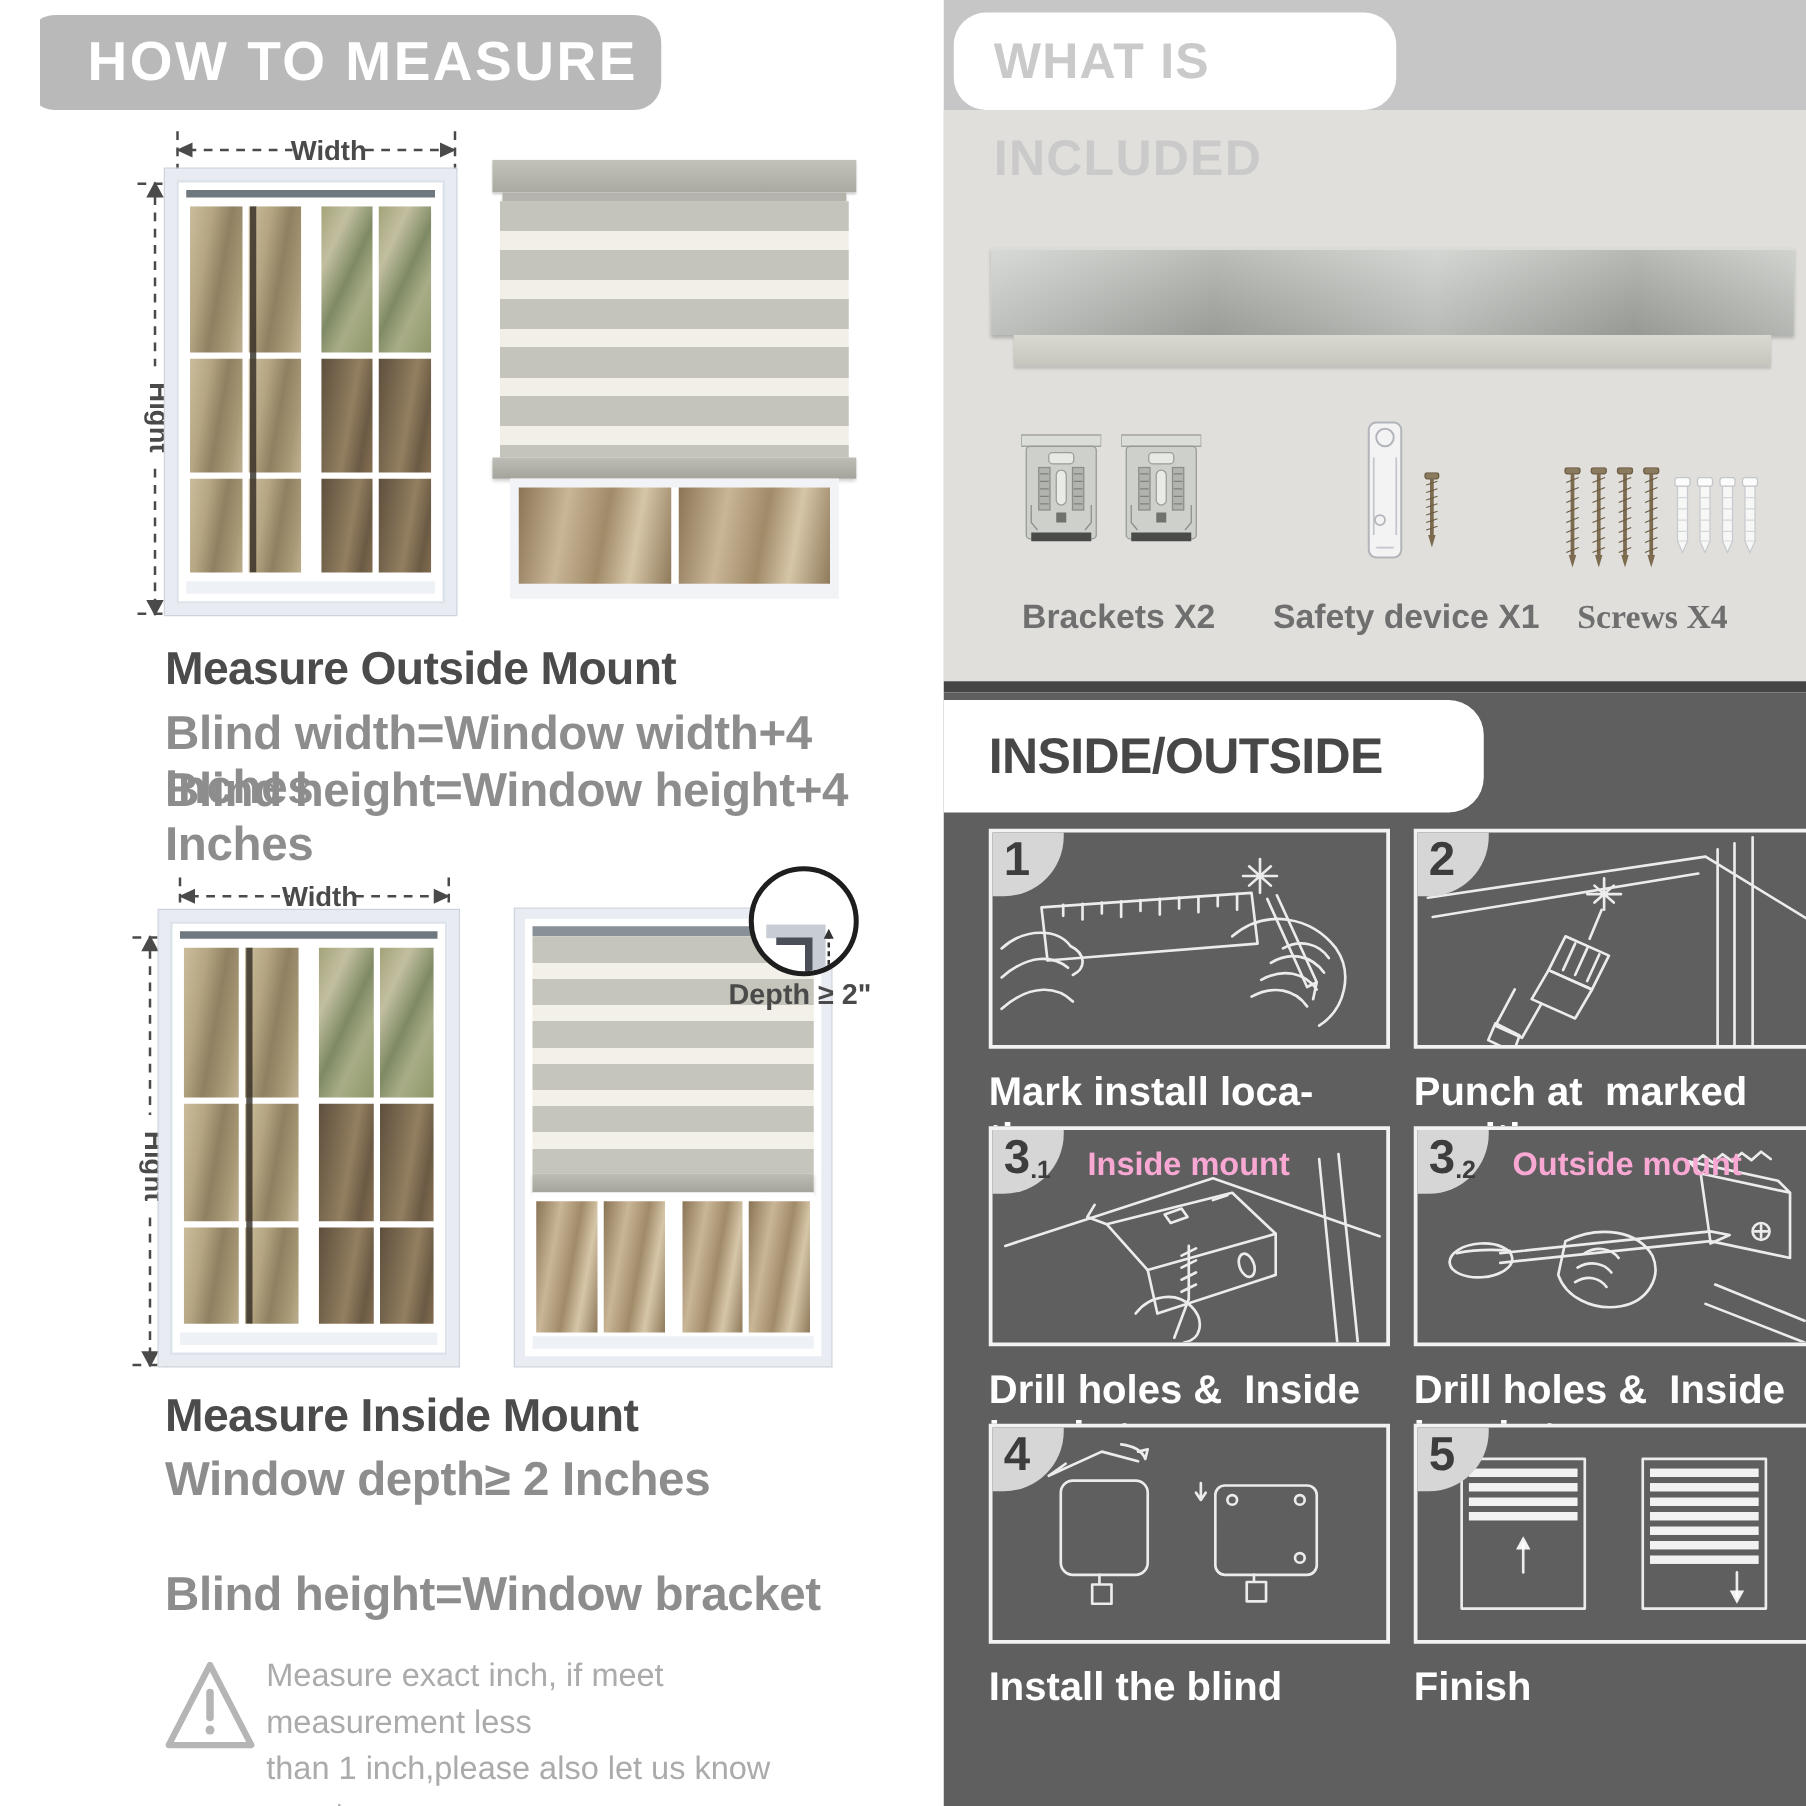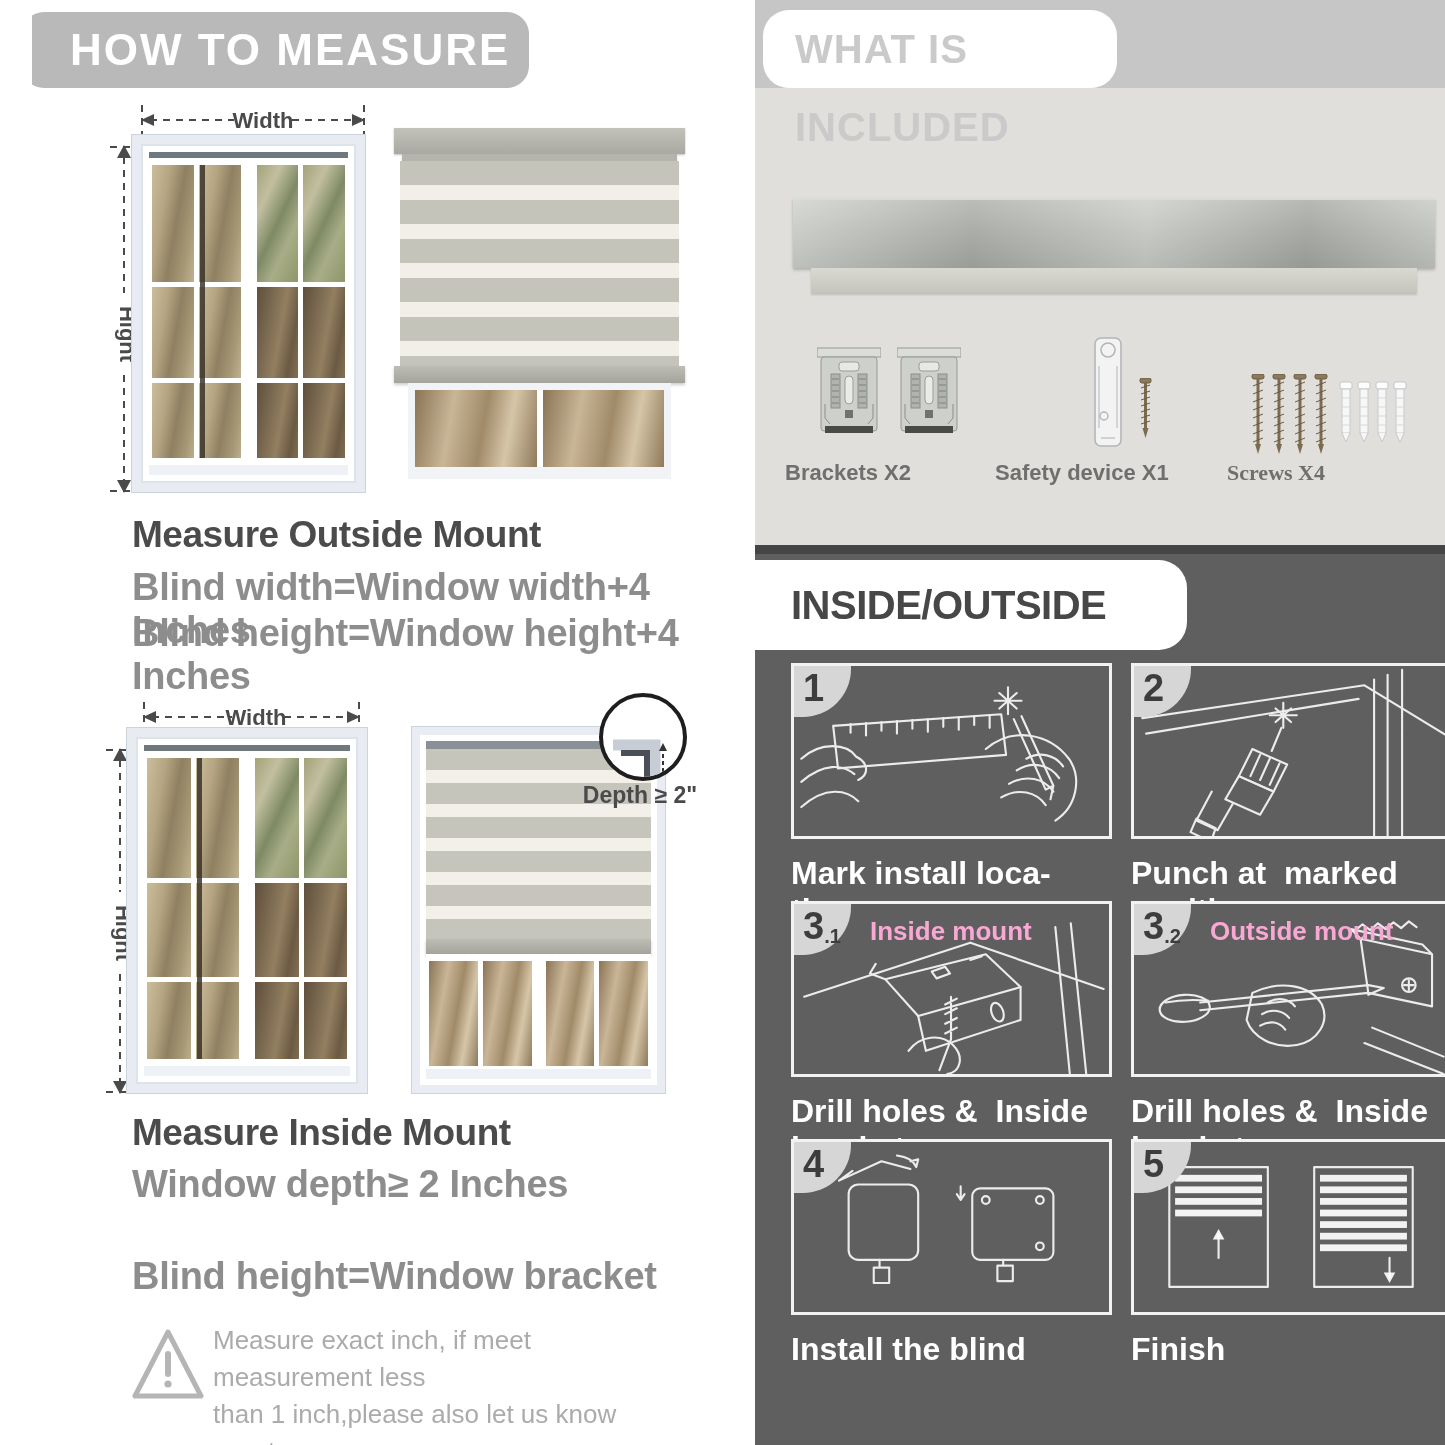--- a/index.html
+++ b/index.html
@@ -76,21 +76,21 @@
     border-radius:26px;color:#cacaca;font-size:40px;font-weight:bold;letter-spacing:1px;
     line-height:78px;padding-left:32px;box-sizing:border-box;}
   .product-label{position:absolute;left:0;top:140px;width:722px;text-align:center;
     font-size:31px;font-weight:bold;color:#7b7b7b;}
   .headrail-main{position:absolute;left:38px;top:198px;width:642px;height:68px;border-top:2px solid #d9dcd7;
     background:linear-gradient(92deg,rgba(255,255,255,.28),rgba(0,0,0,.07) 28%,rgba(255,255,255,.22) 55%,rgba(0,0,0,.09) 80%,rgba(255,255,255,.16)),
                linear-gradient(180deg,#c8cbc6 0%,#b4b7b2 55%,#a5a8a3 100%);
     box-shadow:0 2px 3px rgba(0,0,0,.22);}
   .headrail-lip{position:absolute;left:56px;top:268px;width:606px;height:25px;
     background:linear-gradient(180deg,#d9d9d1,#c5c5bd);box-shadow:0 2px 2px rgba(0,0,0,.15);}
-  .item-label{position:absolute;top:460px;font-size:22px;font-weight:bold;color:#6f6f6f;}
+  .item-label{position:absolute;top:478px;font-size:27px;font-weight:bold;color:#6f6f6f;text-align:center;}
 
   .rc-dark-top{position:absolute;left:0;top:545px;width:722px;height:9px;background:#454545;}
   .rc-dark{position:absolute;left:0;top:554px;width:722px;height:891px;background:#5f5f5f;}
   .mount-banner{position:absolute;left:0;top:560px;width:432px;height:90px;background:#fff;
     border-radius:0 28px 28px 0;color:#474747;font-size:40px;font-weight:bold;letter-spacing:-.5px;
     line-height:90px;padding-left:36px;box-sizing:border-box;}
 
   .step-panel{position:absolute;width:321px;height:176px;border:3px solid #f2f2f2;box-sizing:border-box;
     background:#5f5f5f;overflow:hidden;}
   .badge{position:absolute;left:-1px;top:-1px;width:58px;height:52px;background:#d6d6d6;

